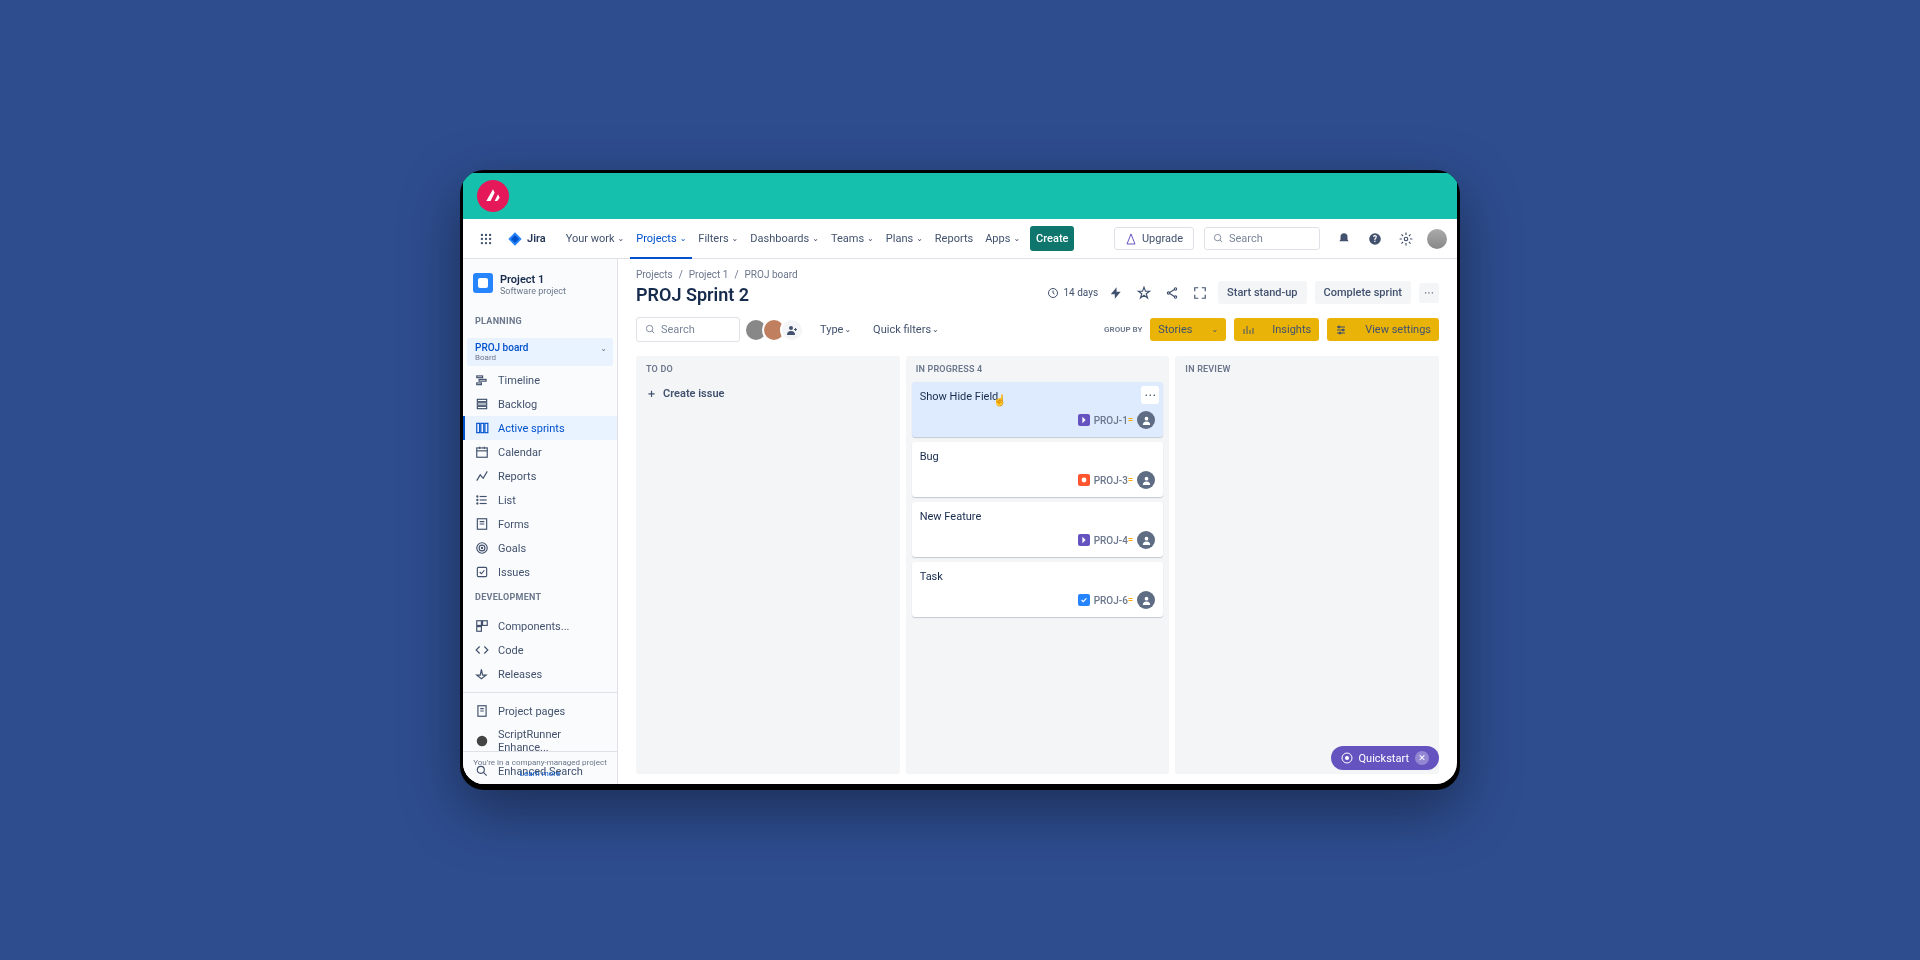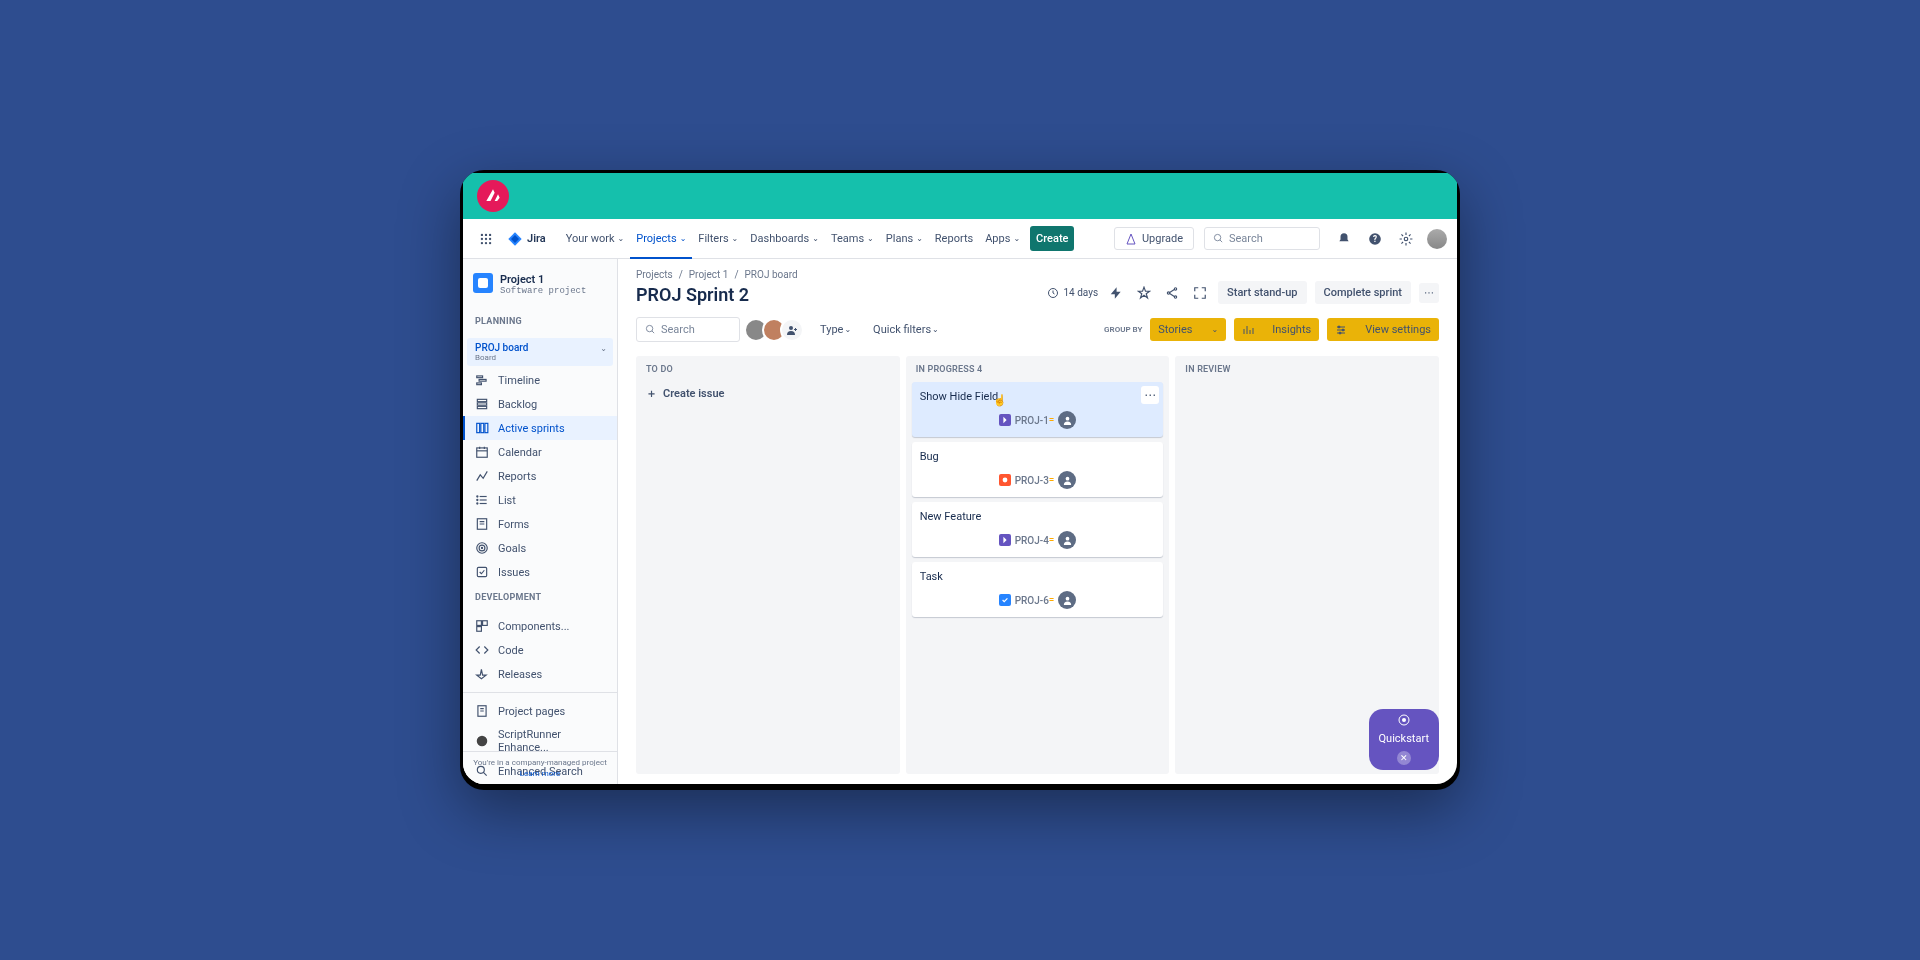--- a/index.html
+++ b/index.html
@@ -26,21 +26,21 @@
 .search-box svg { width:11px; height:11px; }
 .top-icons { display:flex; align-items:center; gap:11px; margin-left:10px; color:#42526e; }
 .top-icons > * { cursor:pointer; }
 .avatar-sm { width:20px; height:20px; border-radius:50%; background:#ccc; background:linear-gradient(#aaa,#888); }
 .main-area { flex:1; display:flex; overflow:hidden; }
 .sidebar { width:155px; background:#fafbfc; border-right:1px solid #dfe1e6; padding:12px 0 0; font-size:11px; color:#42526e; position:relative; }
 .project-hdr { display:flex; gap:7px; padding:2px 10px 12px; }
 .project-ico { width:20px; height:20px; border-radius:3px; background:#2684ff; display:flex; align-items:center; justify-content:center; }
 .project-ico-inner { width:10px; height:10px; background:#fff; border-radius:2px; }
 .project-title { font-weight:600; color:#172b4d; font-size:11px; }
-.project-sub { font-size:9px; color:#6b778c;font-family:Liberation Mono, monospace; }
+.project-sub { font-size:9px; color:#6b778c; }
 .section-label { font-size:9px; font-weight:700; color:#6b778c; padding:8px 12px 12px; letter-spacing:.3px; }
 .nav-list { display:flex; flex-direction:column; }
 .nav-row { display:flex; align-items:center; gap:9px; padding:5px 12px; cursor:pointer; color:#42526e; position:relative; }
 .nav-row.selected { background:#e9f2ff; color:#0052cc; }
 .nav-row.selected::before { content:""; position:absolute; left:0; top:0; bottom:0; width:2px; background:#0052cc; }
 .nav-row svg { width:14px; height:14px; flex-shrink:0; }
 .board-group { background:#e9f2ff; border-radius:3px; margin:0 4px 2px; padding:4px 8px; position:relative; }
 .board-name { font-size:10px; color:#0052cc; font-weight:500; }
 .board-sub { font-size:8px; color:#6b778c; }
 .board-chev { position:absolute; right:6px; top:6px; font-size:8px; color:#6b778c; }
@@ -67,34 +67,34 @@
 .controls-right { margin-left:auto; display:flex; align-items:center; gap:8px; }
 .groupby-label { font-size:8px; color:#6b778c; font-weight:600; }
 .light-btn { background:#eab308; padding:5px 8px; border-radius:3px; display:flex; align-items:center; gap:18px; cursor:pointer; }
 .board { flex:1; display:flex; gap:6px; margin-top:14px; overflow:hidden; }
 .col { flex:1; background:#f4f5f7; border-radius:3px; padding:8px 6px; min-width:0; }
 .col-header { font-size:9px; color:#6b778c; font-weight:600; letter-spacing:.2px; margin-bottom:8px; padding:0 4px; }
 .create-issue { display:flex; align-items:center; gap:6px; font-size:11px; font-weight:600; color:#42526e; padding:4px; cursor:pointer; }
 .card { background:#fff; border-radius:3px; box-shadow:0 1px 1px rgba(9,30,66,.2); padding:8px; margin-bottom:5px; font-size:10px; cursor:pointer; position:relative; }
 .card.highlighted { background:#deebff; }
 .card-title { color:#172b4d; margin-bottom:8px; font-size:11px; }
-.card-meta { display:flex; align-items:center; justify-content:center; }
+.card-meta { display:flex; align-items:center; justify-content:flex-end; }
 .card-key { display:flex; align-items:center; gap:4px; color:#6b778c; font-size:10px; font-weight:500; }
 .issue-ico { width:12px;height:12px;border-radius:2px;display:flex;align-items:center;justify-content:center; } 
 .issue-ico.bug { background:#ff5630; }
 .issue-ico.task { background:#2684ff; }
 .issue-ico.epic { background:#6554c0; }
 .issue-ico svg { width:8px; height:8px; }
 .card-right { display:flex; align-items:center; gap:4px; }
 .prio-eq { color:#ffab00; font-size:10px; line-height:8px; }
 .assignee { width:18px;height:18px;border-radius:50%;background:#5e6c84;display:flex;align-items:center;justify-content:center; }
 .assignee svg { width:11px;height:11px;fill:#fff; }
 .card-menu { position:absolute; top:4px; right:4px; width:18px;height:18px;border-radius:3px;background:#fff;display:flex;align-items:center;justify-content:center;font-size:12px;color:#42526e; }
 .cursor-hint { position:absolute; top:12px; left:82px; font-size:11px; }
-.quickstart { position:absolute; bottom:14px; right:18px; background:#6554c0; color:#fff; border-radius:14px; padding:5px 10px 5px 10px; font-size:11px; display:flex; align-items:center; gap:6px; cursor:pointer;flex-direction:column; }
+.quickstart { position:absolute; bottom:14px; right:18px; background:#6554c0; color:#fff; border-radius:14px; padding:5px 10px 5px 10px; font-size:11px; display:flex; align-items:center; gap:6px; cursor:pointer; }
 .quickstart .close { background:rgba(255,255,255,.3); border-radius:50%; width:14px;height:14px;display:flex;align-items:center;justify-content:center;font-size:9px; }
 </style>
 </head>
 <body>
 
 <div class="device">
   <div class="brand-bar">
     <div class="brand-logo">
       <svg viewBox="0 0 24 24">
           <path d="M4 18 L12 4 L14 8 L9 18 Z M14 18 L18 10 L20 14 L17 18 Z" fill="#fff"></path>

